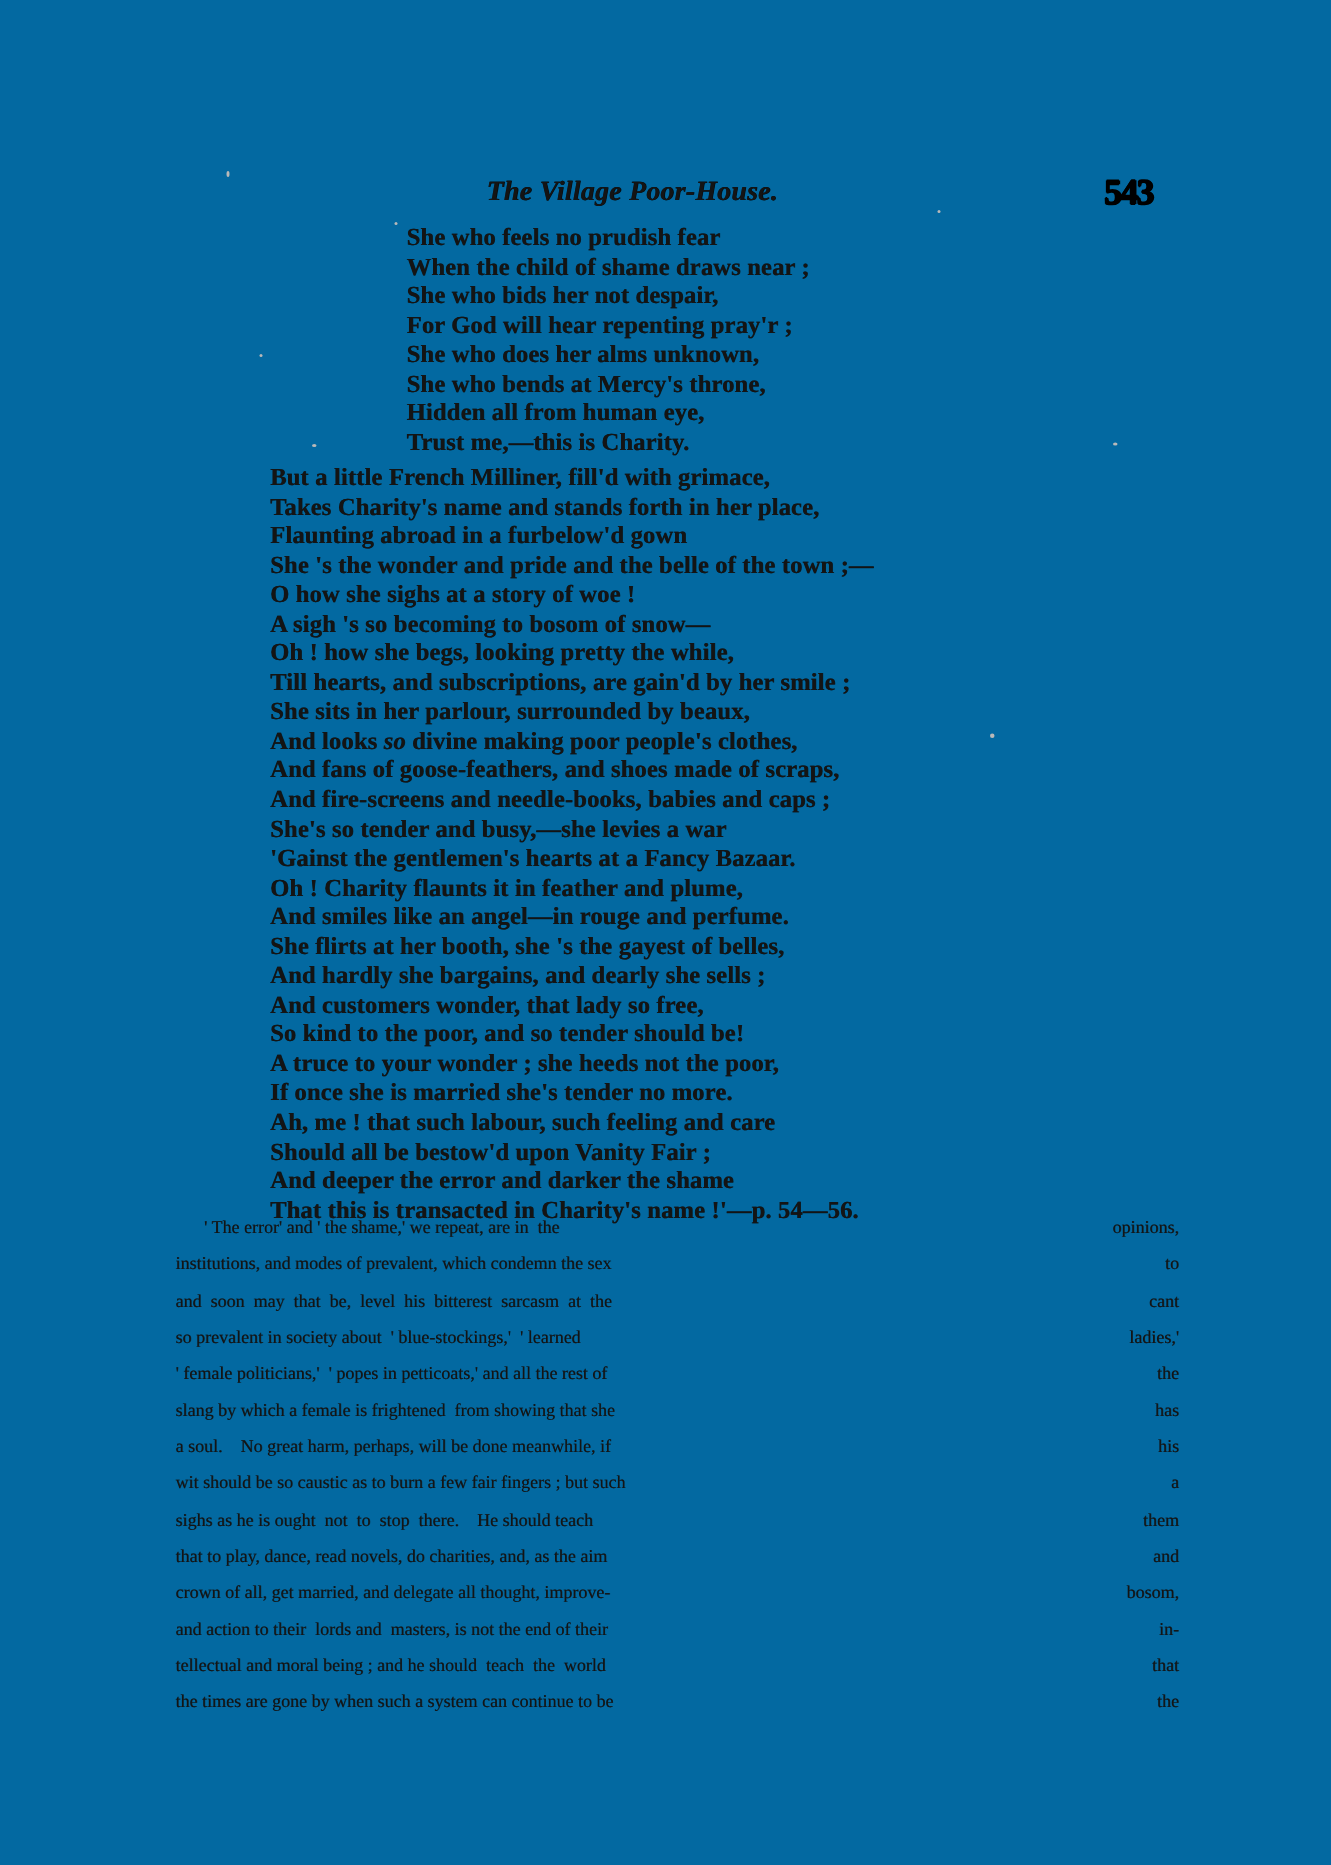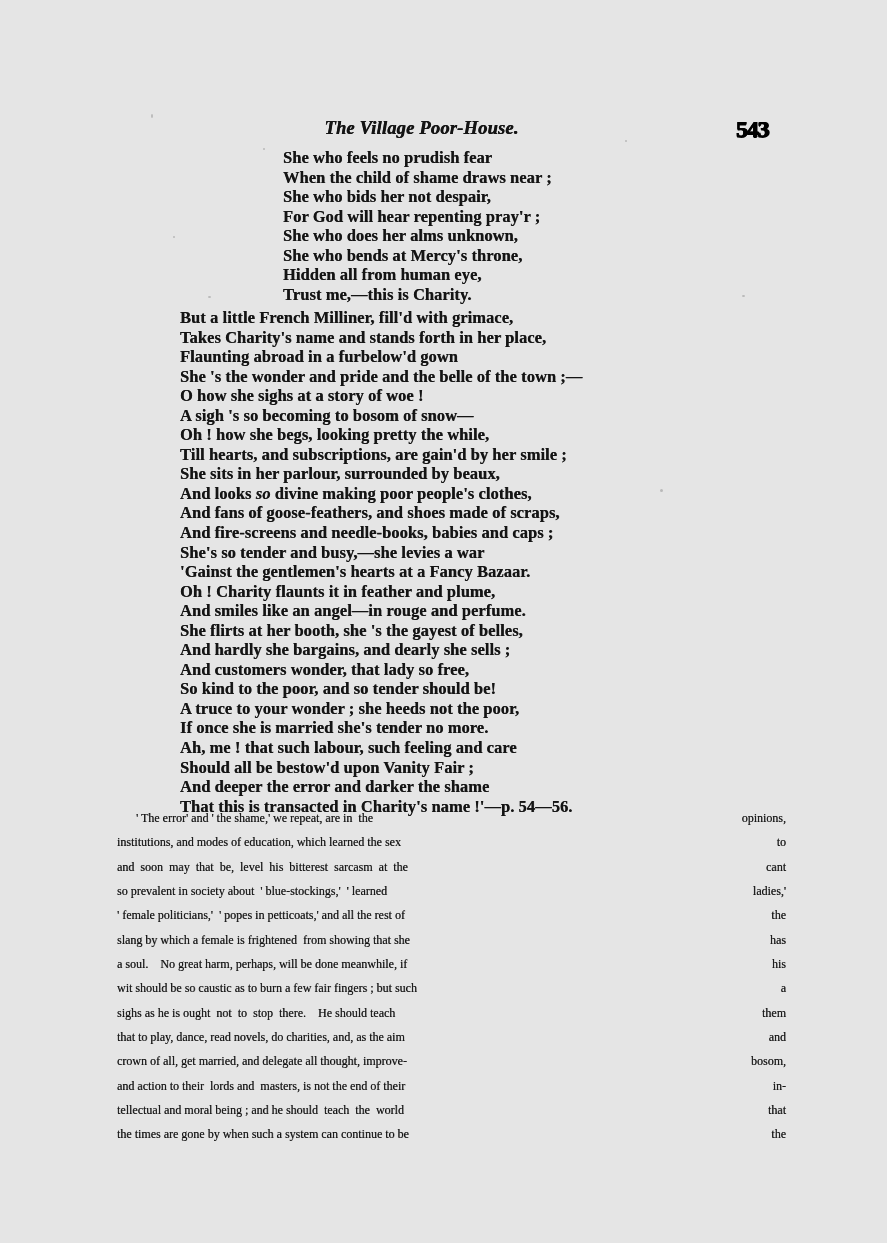--- a/index.html
+++ b/index.html
@@ -14,21 +14,21 @@
     position: relative;
     overflow: hidden;
     font-family: "Liberation Serif", "DejaVu Serif", serif;
     color: #141414;
     -webkit-font-smoothing: none;
   }
 
   .page {
     position: absolute;
     inset: 0;
-    background: #e5e5e5;
+    background: #0369a1;
   }
 
   
   .runhead {
     position: absolute;
     top: 118px;
     left: 0;
     width: 887px;
     height: 26px;
   }
@@ -61,21 +61,21 @@
   .verse {
     position: absolute;
     font-weight: bold;
     font-size: 16.4px;
     line-height: 19.55px;
     white-space: pre;
     letter-spacing: 0.1px;
     text-shadow: 0.32px 0 0 rgba(10,10,10,0.78);
   }
   .verse-a {
-    left: 283px;
+    left: 271px;
     top: 148px;
     font-family: Liberation Serif, serif;
   }
   .verse-b {
     left: 180px;
     top: 308px;
   }
   .verse .ln {
     display: block;
     height: 19.55px;
@@ -143,21 +143,21 @@
   <div class="verse verse-a" id="stanza-one"><span class="ln">She who feels no prudish fear</span><span class="ln">When the child of shame draws near ;</span><span class="ln">She who bids her not despair,</span><span class="ln">For God will hear repenting pray'r ;</span><span class="ln">She who does her alms unknown,</span><span class="ln">She who bends at Mercy's throne,</span><span class="ln">Hidden all from human eye,</span><span class="ln">Trust me,—this is Charity.</span></div>
 
   <div class="verse verse-b" id="stanza-two"><span class="ln">But a little French Milliner, fill'd with grimace,</span><span class="ln">Takes Charity's name and stands forth in her place,</span><span class="ln">Flaunting abroad in a furbelow'd gown</span><span class="ln">She 's the wonder and pride and the belle of the town ;—</span><span class="ln">O how she sighs at a story of woe !</span><span class="ln">A sigh 's so becoming to bosom of snow—</span><span class="ln">Oh ! how she begs, looking pretty the while,</span><span class="ln">Till hearts, and subscriptions, are gain'd by her smile ;</span><span class="ln">She sits in her parlour, surrounded by beaux,</span><span class="ln">And looks <i>so</i> divine making poor people's clothes,</span><span class="ln">And fans of goose-feathers, and shoes made of scraps,</span><span class="ln">And fire-screens and needle-books, babies and caps ;</span><span class="ln">She's so tender and busy,—she levies a war</span><span class="ln">'Gainst the gentlemen's hearts at a Fancy Bazaar.</span><span class="ln">Oh ! Charity flaunts it in feather and plume,</span><span class="ln">And smiles like an angel—in rouge and perfume.</span><span class="ln">She flirts at her booth, she 's the gayest of belles,</span><span class="ln">And hardly she bargains, and dearly she sells ;</span><span class="ln">And customers wonder, that lady so free,</span><span class="ln">So kind to the poor, and so tender should be!</span><span class="ln">A truce to your wonder ; she heeds not the poor,</span><span class="ln">If once she is married she's tender no more.</span><span class="ln">Ah, me ! that such labour, such feeling and care</span><span class="ln">Should all be bestow'd upon Vanity Fair ;</span><span class="ln">And deeper the error and darker the shame</span><span class="ln">That this is transacted in Charity's name !'<span class="cite">—p. 54—56.</span></span></div>
 
   <div class="prose" id="prose-body">
       <div class="pln j indent">
         <span>' The error' and ' the shame,' we repeat, are in  the</span>
         <span>opinions,</span>
       </div>
       <div class="pln j">
-        <span>institutions, and modes of education, which learned the sex</span>
+        <span>institutions, and modes of prevalent, which condemn the sex</span>
         <span>to</span>
       </div>
       <div class="pln j">
         <span>and  soon  may  that  be,  level  his  bitterest  sarcasm  at  the</span>
         <span>cant</span>
       </div>
       <div class="pln j">
         <span>so prevalent in society about  ' blue-stockings,'  ' learned</span>
         <span>ladies,'</span>
       </div>

